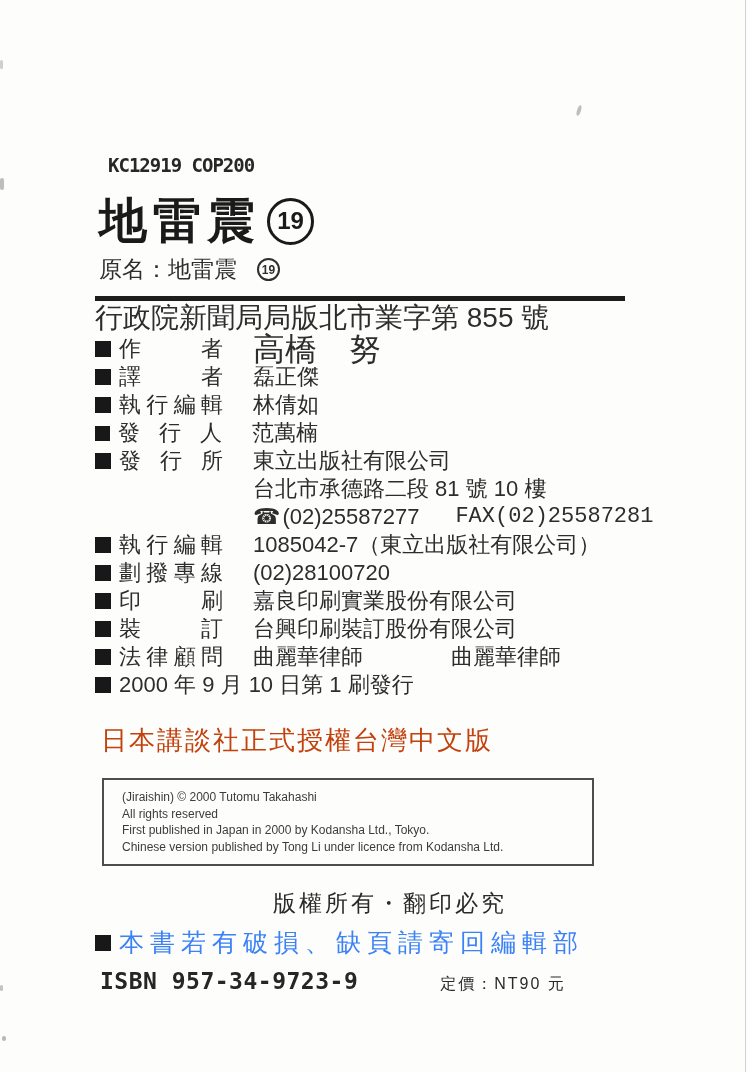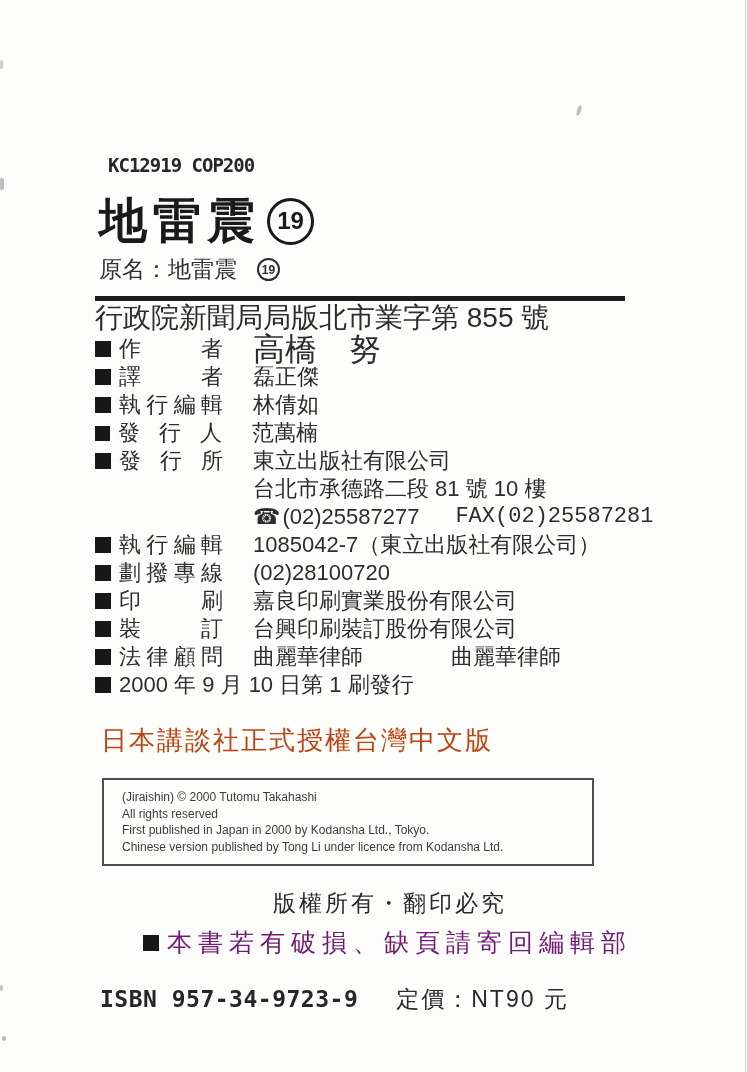--- a/index.html
+++ b/index.html
@@ -62,27 +62,27 @@
   .license-box{
     margin-top:20px;margin-left:7px;width:458px;
     border:2px solid #4e4e4e;
     padding:9px 12px 9px 18px;
     font-size:12px;line-height:16.5px;color:#3c3c3c;
   }
   .license-box div{white-space:nowrap;}
 
   
   .copyright{margin-top:22px;margin-left:5px;font-size:23px;letter-spacing:3px;color:#2a2a2a;text-align:center;}
-  .return-line{margin-top:7px;display:flex;align-items:center;font-size:25px;letter-spacing:6px;color:#701a75;justify-content:center;}
-  .isbn-line{margin-top:25px;margin-left:5px;display:flex;align-items:baseline;}
+  .return-line{margin-top:7px;display:flex;align-items:center;font-size:25px;letter-spacing:6px;color:#3b82f6;}
+  .isbn-line{margin-top:9px;margin-left:5px;display:flex;align-items:baseline;gap:44px;}
   .isbn{
     font-family:"DejaVu Sans Mono","Liberation Mono",monospace;
     font-weight:bold;font-size:23px;color:#262626;letter-spacing:0.5px;
   }
-  .price{margin-left:38px;font-size:23px;letter-spacing:2px;color:#2a2a2a;}
+  .price{margin-left:38px;font-size:16px;letter-spacing:2px;color:#2a2a2a;}
 
   
   .edge-right{position:absolute;top:0;bottom:0;right:1px;width:1px;background:#d2d2d2;}
   .speck{position:absolute;background:#8a8a8a;border-radius:2px;}
   .speck.a{left:0;top:178px;width:4px;height:12px;opacity:.55;}
   .speck.b{left:0;top:60px;width:3px;height:9px;opacity:.4;}
   .speck.c{left:0;top:985px;width:3px;height:6px;opacity:.5;}
   .speck.d{left:2px;top:1036px;width:4px;height:5px;opacity:.6;}
   .speck.e{left:577px;top:105px;width:4px;height:11px;opacity:.55;transform:rotate(18deg);border-radius:50%;}
 </style>

